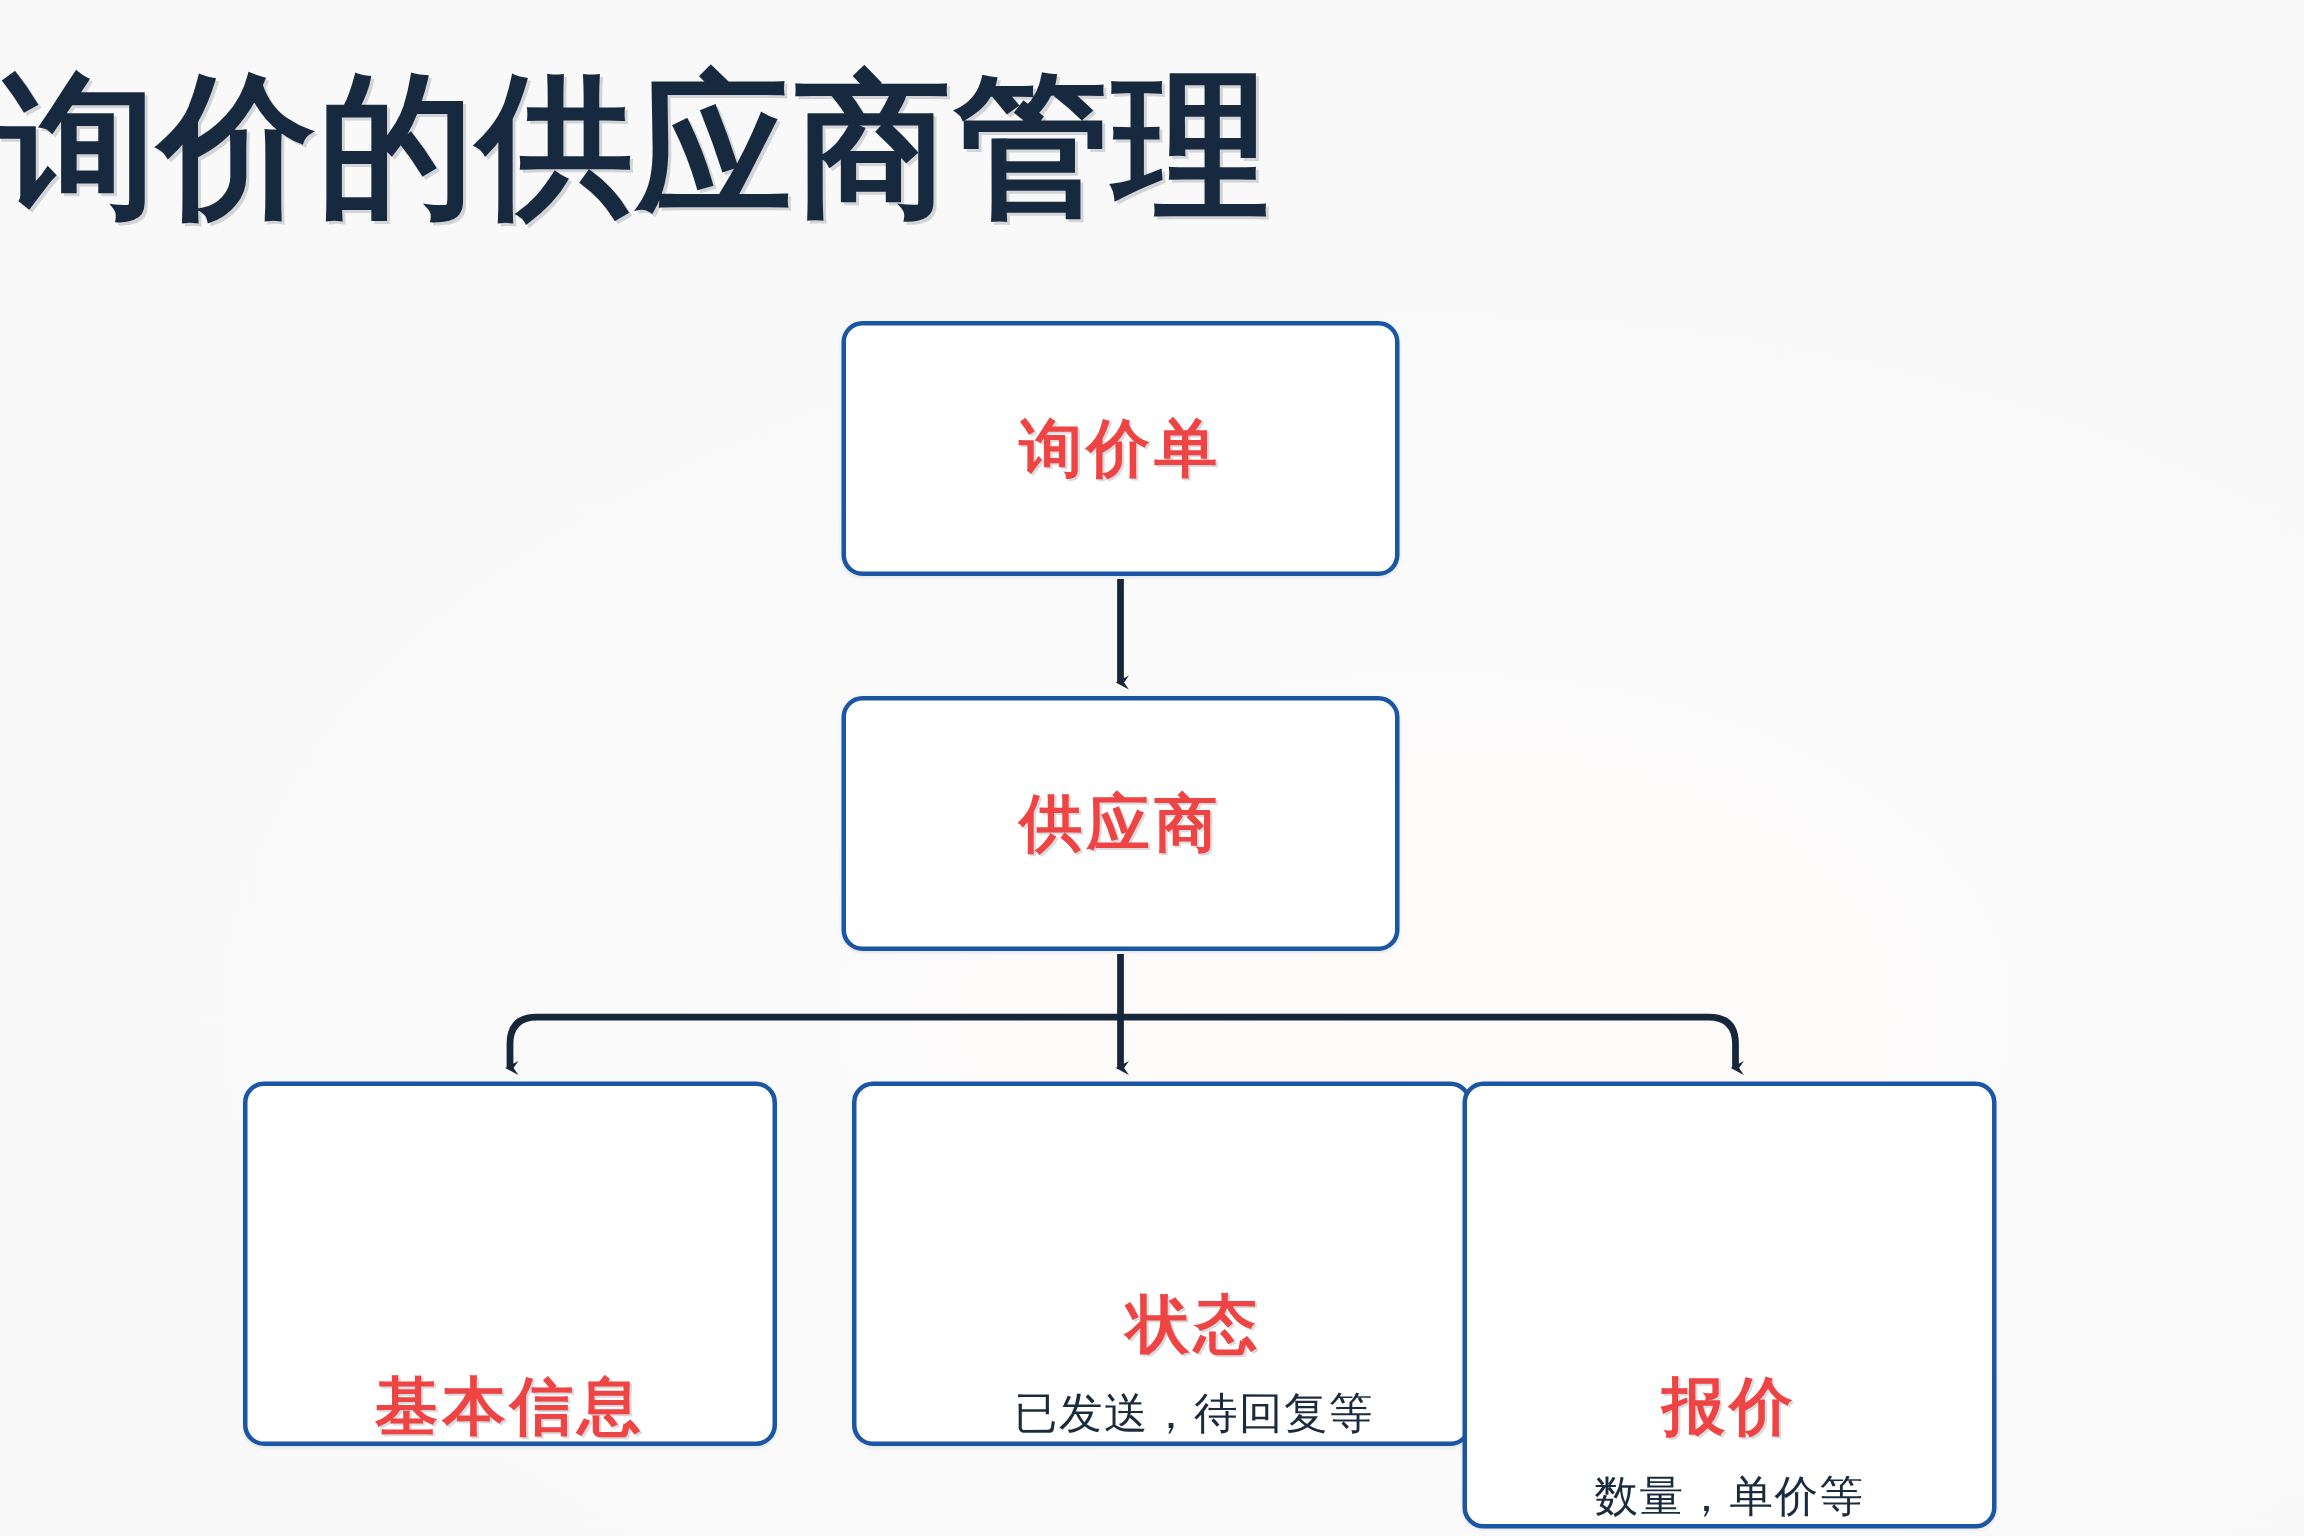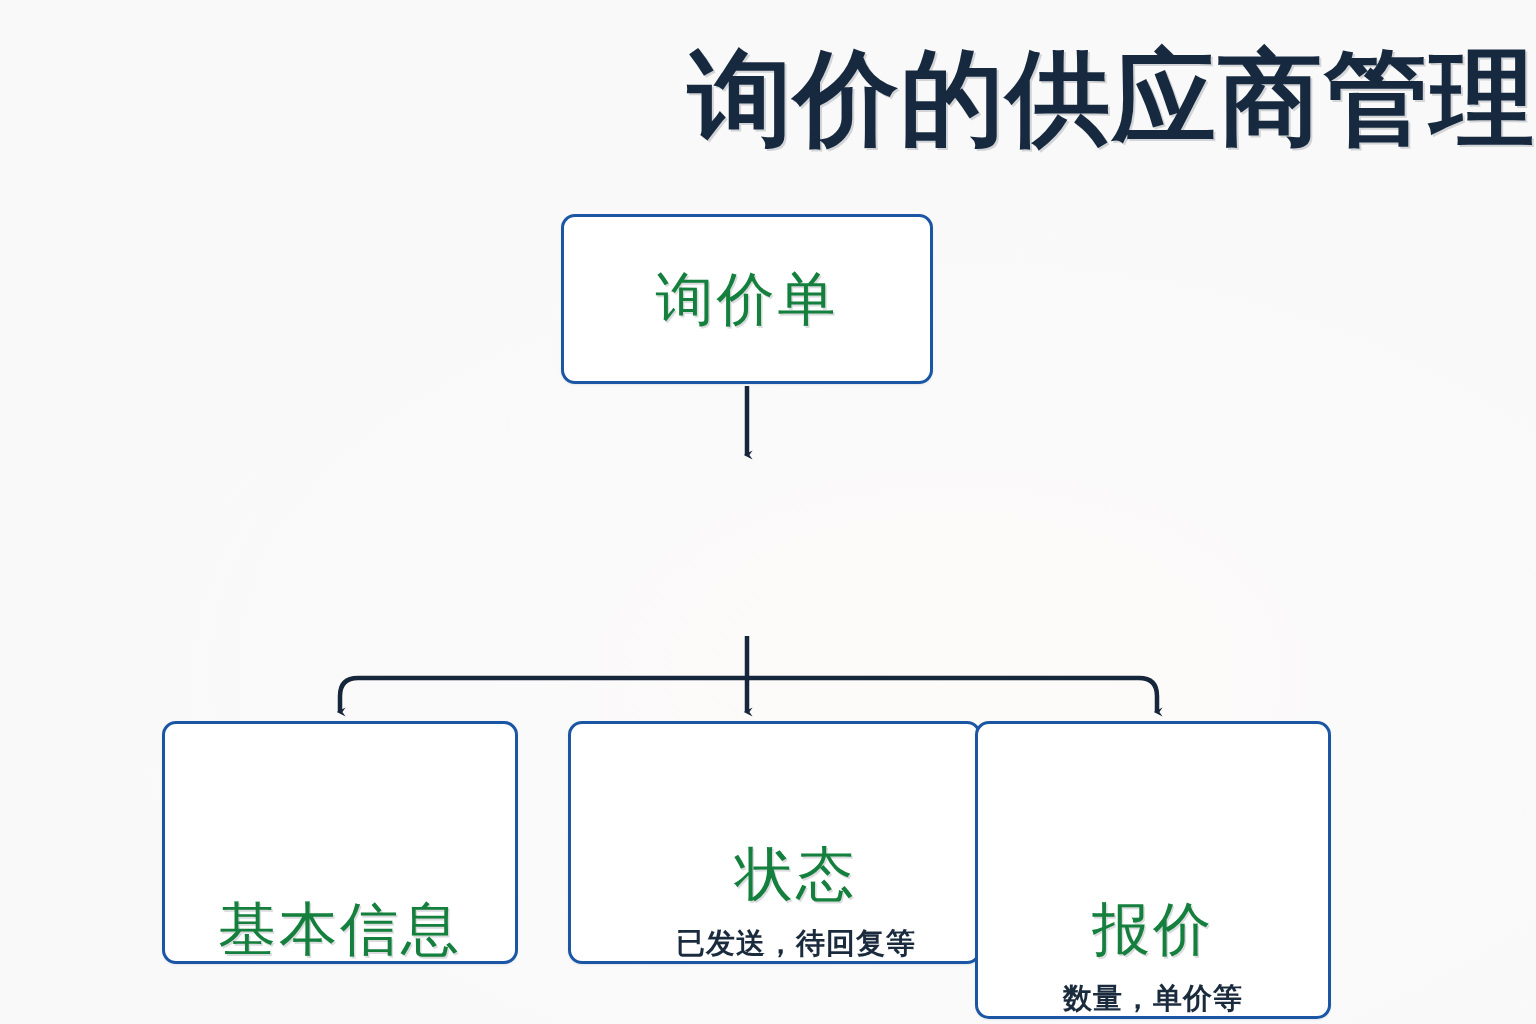--- a/index.html
+++ b/index.html
@@ -22,21 +22,21 @@
     background:
       radial-gradient(ellipse 900px 520px at 62% 66%, #fdfbf9 0%, #fbfafa 45%, #f9f9f9 100%);
   }
 
   
   .diagram-title {
     position: absolute;
     left: 0;
     top: 38px;
     width: 1536px;
-    text-align: right;
+    text-align: left;
     font-size: 104px;
     line-height: 1.16;
     font-weight: 700;
     letter-spacing: 2px;
     color: #17293f;
     text-shadow: 2px 2px 0 rgba(120,125,135,0.30);
     white-space: nowrap;
     user-select: none;
   }
 
@@ -59,32 +59,32 @@
     border-radius: 14px;
     box-shadow: 0 1px 2px rgba(30,60,110,0.10);
     display: flex;
     flex-direction: column;
     align-items: center;
   }
   .node.centered {
     justify-content: center;
   }
   .node-title {
-    font-size: 58px;
-    font-weight: 400;
-    color: #15803d;
+    font-size: 42px;
+    font-weight: 700;
+    color: #ef4444;
     letter-spacing: 3px;
     line-height: 1.1;
     text-shadow: 1.5px 1.5px 0 rgba(120,125,135,0.28);
     white-space: nowrap;
     user-select: none;
   }
   .node-sub {
     font-size: 29px;
-    font-weight: 700;
+    font-weight: 400;
     color: #1b2b3e;
     letter-spacing: 1px;
     line-height: 1.2;
     margin-top: 20px;
     white-space: nowrap;
     user-select: none;
   }
 
   
   #node-inquiry   { left: 561px; top: 214px;  width: 372px; height: 170px; }
@@ -117,20 +117,23 @@
 
     <path d="M747,678 L358,678 Q340,678 340,696 L340,712" fill="none" stroke="#16263b" stroke-width="4.5" stroke-linecap="butt" stroke-linejoin="round" marker-end="url(#arrowhead)"></path>
 
     <path d="M747,678 L1139,678 Q1157,678 1157,696 L1157,712" fill="none" stroke="#16263b" stroke-width="4.5" stroke-linecap="butt" stroke-linejoin="round" marker-end="url(#arrowhead)"></path>
   </svg>
 
   <div class="node centered" id="node-inquiry">
     <div class="node-title">询价单</div>
   </div>
 
+  <div class="node centered" id="node-supplier">
+    <div class="node-title">供应商</div>
+  </div>
 
   <div class="node leaf" id="node-basic">
     <div class="node-title">基本信息</div>
   </div>
 
   <div class="node leaf" id="node-status">
     <div class="node-title">状态</div>
     <div class="node-sub">已发送，待回复等</div>
   </div>
 

